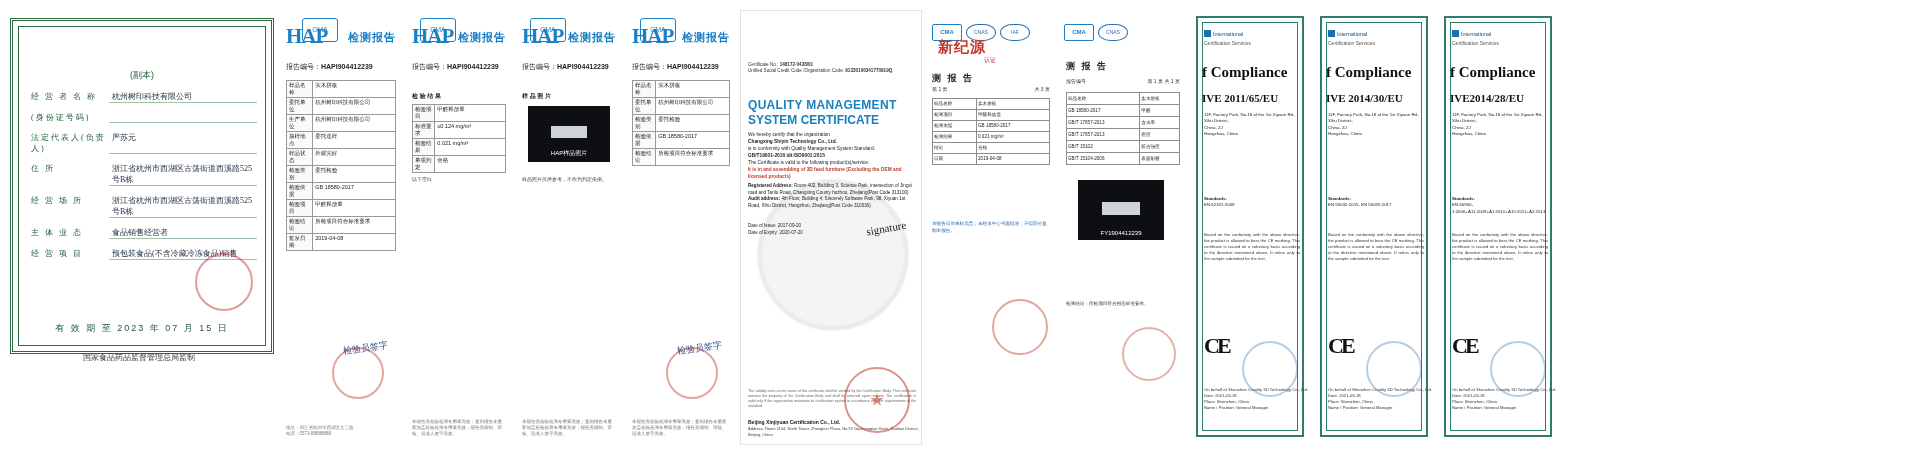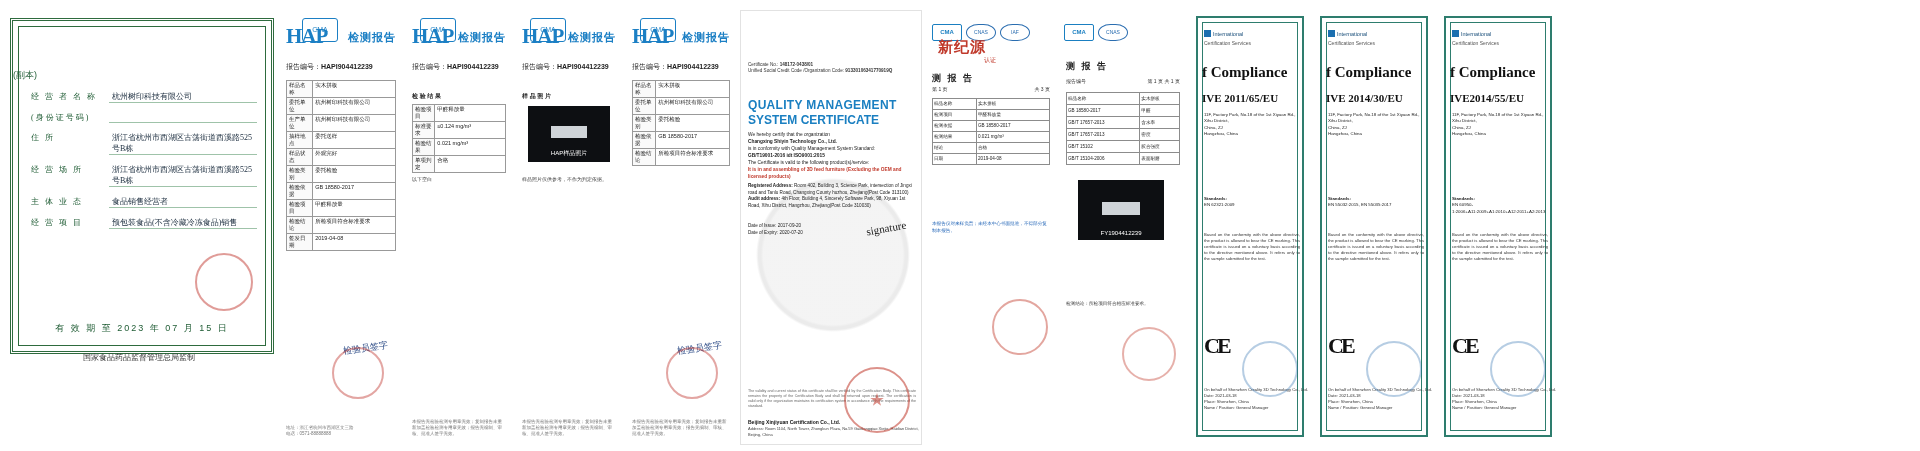--- a/index.html
+++ b/index.html
@@ -5,21 +5,21 @@
   html,body{margin:0;padding:0;background:#ffffff;}
   body{width:1920px;height:451px;overflow:hidden;font-family:"Liberation Sans",sans-serif;}
   .strip{position:relative;width:1920px;height:451px;display:block;}
   .doc{position:absolute;top:0;background:#fff;overflow:hidden;}
 
   
   #doc1{left:0;width:278px;height:451px;}
   #doc1 .inner{position:absolute;left:10px;top:18px;width:258px;height:330px;border:3px double #2e6b3e;}
   #doc1 .inner2{position:absolute;left:5px;top:5px;right:5px;bottom:5px;border:1px solid #2e6b3e;}
   #doc1 .title{position:absolute;top:22px;left:0;width:100%;text-align:center;font-family:"Liberation Serif",serif;font-size:17px;font-weight:bold;color:#1f5c34;letter-spacing:3px;}
-  #doc1 .subtitle{position:absolute;top:48px;left:0;width:100%;font-size:9px;color:#1f5c34;}
+  #doc1 .subtitle{position:absolute;top:48px;left:0;width:100%;text-align:center;font-size:9px;color:#1f5c34;}
   #doc1 .rows{position:absolute;left:18px;top:70px;right:14px;font-family:Liberation Serif, serif;}
   #doc1 .row{display:flex;font-size:8px;color:#1f5c34;margin-bottom:9px;line-height:11px;}
   #doc1 .lbl{width:78px;flex:0 0 78px;letter-spacing:2px;}
   #doc1 .val{flex:1;border-bottom:1px solid #9fc3a9;padding-left:3px;color:#234;}
   #doc1 .valid{position:absolute;left:0;width:100%;bottom:16px;text-align:center;font-size:9px;color:#1f5c34;letter-spacing:2px;}
   #doc1 .footer{position:absolute;left:0;width:100%;top:352px;text-align:center;font-size:8px;color:#333;}
   #doc1 .seal{position:absolute;right:18px;bottom:40px;width:54px;height:54px;border:2px solid #c23a32;border-radius:50%;opacity:.5;}
 
   
   .hap{border-right:1px solid #f0f0f0;}
@@ -124,20 +124,24 @@
       <div class="rows">
         <div class="row">
             <div class="lbl">经 营 者 名 称</div>
             <div class="val">杭州树印科技有限公司</div>
           </div>
         <div class="row">
             <div class="lbl">(身份证号码)</div>
             <div class="val"></div>
           </div>
         <div class="row">
+            <div class="lbl">法定代表人(负责人)</div>
+            <div class="val">严苏元</div>
+          </div>
+        <div class="row">
             <div class="lbl">住        所</div>
             <div class="val">浙江省杭州市西湖区古荡街道西溪路525号B栋</div>
           </div>
         <div class="row">
             <div class="lbl">经 营 场 所</div>
             <div class="val">浙江省杭州市西湖区古荡街道西溪路525号B栋</div>
           </div>
         <div class="row">
             <div class="lbl">主 体 业 态</div>
             <div class="val">食品销售经营者</div>
@@ -481,21 +485,21 @@
     <div class="stamp"></div>
   </div>
 
   <div class="doc ce" id="doc11">
     <div class="frame">
         <div class="frame2"></div>
       </div>
     <div class="brandbar"><span class="brandsq"></span><span>International</span></div>
     <div class="brandsub">Certification Services</div>
     <div class="h1">f Compliance</div>
-    <div class="h2">IVE2014/55/EU</div>
+    <div class="h2">IVE2014/28/EU</div>
     <div class="body">
       <div>11F, Factory Park, No.18 of the 1st Xiyuan Rd., Xihu District,</div>
       <div>China, ZJ</div>
       <div>Hangzhou, China</div>
     </div>
     <div class="mid">
       <b>Standards:</b>
       <div>EN 60950-1:2006+A11:2009+A1:2010+A12:2011+A2:2013</div>
     </div>
     <div class="lower">Based on the conformity with the above directive, the product is allowed to bear the CE marking. This certificate is issued on a voluntary basis according to the directive mentioned above. It refers only to the sample submitted for the test.</div>

